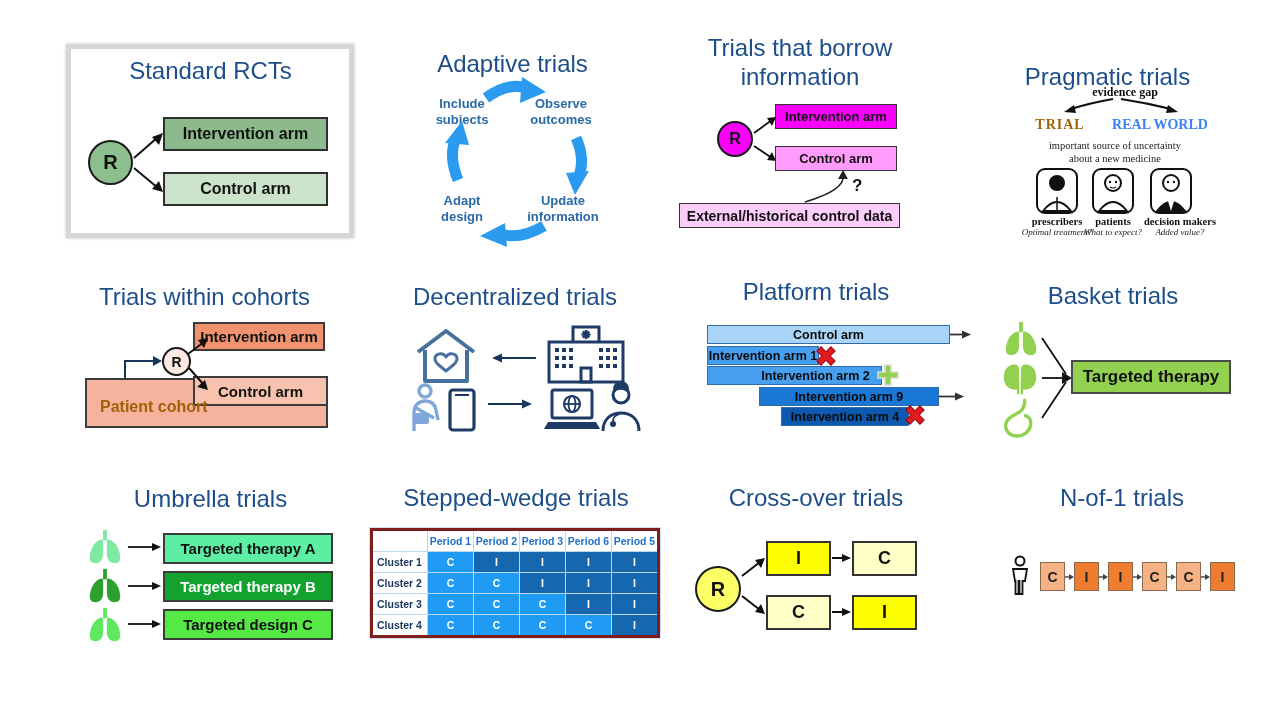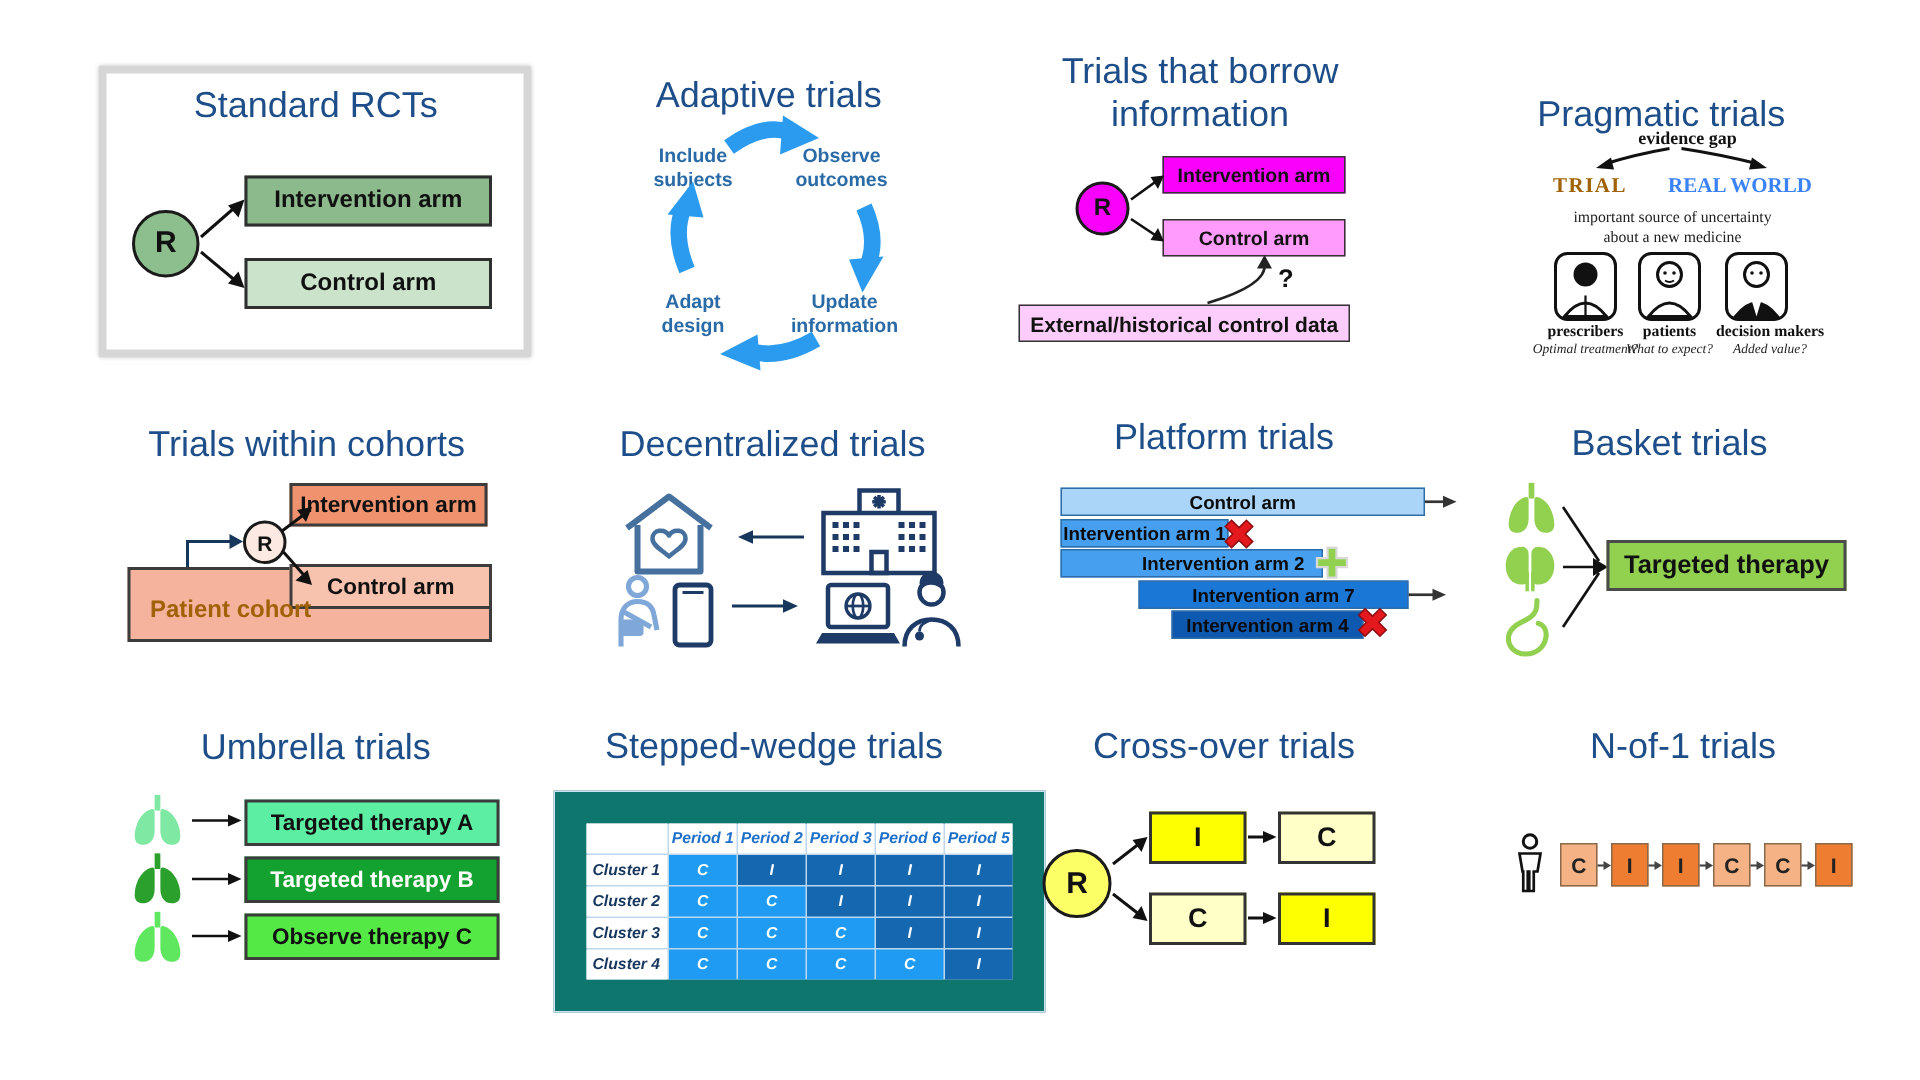--- a/index.html
+++ b/index.html
@@ -19,21 +19,21 @@
   .cyc{position:absolute;color:#2A6AA6;font-size:13px;font-weight:bold;text-align:center;line-height:1.25;}
   
   .serif{font-family:"Liberation Serif",serif;}
   .card{position:absolute;width:42px;height:46px;border:2px solid #111;border-radius:9px;background:#fff;box-sizing:border-box;display:flex;align-items:center;justify-content:center;}
   .stake-label{position:absolute;font-family:"Liberation Serif",serif;font-weight:bold;font-size:10.5px;text-align:center;color:#111;white-space:nowrap;}
   .stake-q{position:absolute;font-family:"Liberation Serif",serif;font-style:italic;font-size:9px;text-align:center;color:#222;white-space:nowrap;}
   
   .pbar{position:absolute;height:19px;display:flex;align-items:center;justify-content:center;
         font-weight:bold;font-size:12.5px;color:#0b0b0b;border:1px solid #2e6da8;box-sizing:border-box;}
   
-  .sw-wrap{position:absolute;left:369px;top:527px;background:#0f766e;border:1px solid #cfe0f0;padding:21px;font-style:italic;}
+  .sw-wrap{position:absolute;left:369px;top:527px;background:#7f1d1d;border:1px solid #cfe0f0;padding:3px;}
   .sw-grid{display:grid;grid-template-columns:54px repeat(5,45px);grid-auto-rows:20px;gap:1px;background:#BDD7EE;}
   .sw-grid div{display:flex;align-items:center;justify-content:center;font-size:10.5px;font-weight:bold;}
   .swh{background:#fff;color:#1F70C8;}
   .swl{background:#fff;color:#17365D;justify-content:flex-start !important;padding-left:4px;}
   .swc{background:#1F9BF3;color:#fff;}
   .swi{background:#1567B0;color:#fff;}
   
   .ybright{background:#FEFF00;} .ypale{background:#FFFFC8;}
   .nbox{position:absolute;width:25px;height:29px;display:flex;align-items:center;justify-content:center;
         font-weight:bold;font-size:14px;color:#222;border:1px solid #8a6a4a;box-sizing:border-box;}
@@ -223,21 +223,21 @@
   </g>
   <path d="M13 5 a8 8 0 0 1 16 0 l-2 3 c-4-3-9-3-12 0 z" fill="#1E3A66"></path>
   <circle cx="13" cy="40" r="3" fill="#1E3A66"></circle>
   <path d="M13 37 c0-5 4-6 8-8" stroke="#1E3A66" stroke-width="1.8" fill="none"></path>
 </svg>
 
 <div class="title" style="left:716px;top:277px;width:200px;">Platform trials</div>
 <div class="pbar" style="left:707px;top:325px;width:243px;background:#ABD5F8;">Control arm</div>
 <div class="pbar" style="left:707px;top:346px;width:112px;background:#47A0EF;">Intervention arm 1</div>
 <div class="pbar" style="left:707px;top:366px;width:175px;background:#47A0EF;padding-left:42px;">Intervention arm 2</div>
-<div class="pbar" style="left:759px;top:387px;width:180px;background:#1B77D6;">Intervention arm 7</div>
+<div class="pbar" style="left:759px;top:387px;width:180px;background:#1B77D6;">Intervention arm 9</div>
 <div class="pbar" style="left:781px;top:407px;width:128px;background:#0E59B0;">Intervention arm 4</div>
 <svg class="abs" style="left:950px;top:329px;" width="22" height="11">
   <line x1="0" y1="5.5" x2="14" y2="5.5" stroke="#333" stroke-width="1.8"></line>
     <polygon points="21,5.5 12,1.5 12,9.5" fill="#333"></polygon>
 </svg>
 <svg class="abs" style="left:939px;top:391px;" width="26" height="11">
   <line x1="0" y1="5.5" x2="18" y2="5.5" stroke="#333" stroke-width="1.8"></line>
     <polygon points="25,5.5 16,1.5 16,9.5" fill="#333"></polygon>
 </svg>
 <svg class="abs" style="left:813px;top:343px;" width="26" height="26" viewBox="-13 -13 26 26">
@@ -302,21 +302,21 @@
 <svg class="abs" style="left:126px;top:541px;" width="38" height="100">
   <line x1="2" y1="6" x2="28" y2="6" stroke="#111" stroke-width="1.8"></line>
     <polygon points="35,6 26,2 26,10" fill="#111"></polygon>
   <line x1="2" y1="45" x2="28" y2="45" stroke="#111" stroke-width="1.8"></line>
     <polygon points="35,45 26,41 26,49" fill="#111"></polygon>
   <line x1="2" y1="83" x2="28" y2="83" stroke="#111" stroke-width="1.8"></line>
     <polygon points="35,83 26,79 26,87" fill="#111"></polygon>
 </svg>
 <div class="box" style="left:163px;top:533px;width:170px;height:31px;background:#5CEFA3;border:2px solid #3c3c3c;font-size:15px;">Targeted therapy A</div>
 <div class="box" style="left:163px;top:571px;width:170px;height:31px;background:#13A12F;border:2px solid #3c3c3c;font-size:15px;color:#fff;">Targeted therapy B</div>
-<div class="box" style="left:163px;top:609px;width:170px;height:31px;background:#55E945;border:2px solid #3c3c3c;font-size:15px;">Observe therapy C</div>
+<div class="box" style="left:163px;top:609px;width:170px;height:31px;background:#55E945;border:2px solid #3c3c3c;font-size:15px;">Targeted design C</div>
 
 <div class="title" style="left:386px;top:483px;width:260px;">Stepped-wedge trials</div>
 <div class="sw-wrap">
   <div class="sw-grid">
     <div class="swh"></div>
     <div class="swh">Period 1</div>
     <div class="swh">Period 2</div>
     <div class="swh">Period 3</div>
     <div class="swh">Period 6</div>
     <div class="swh">Period 5</div>

